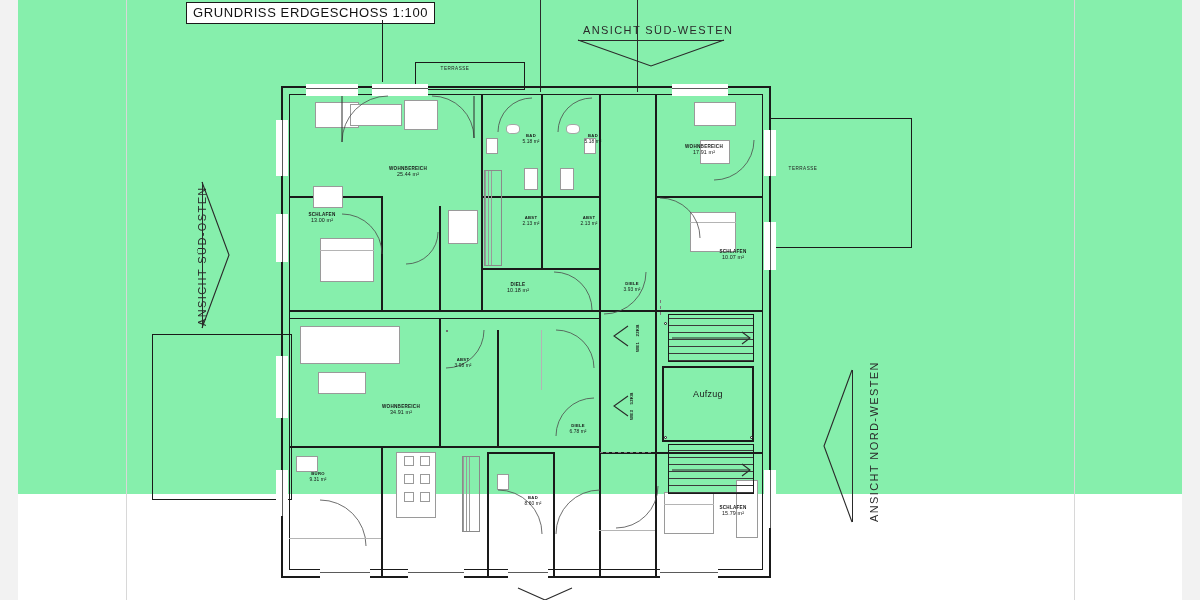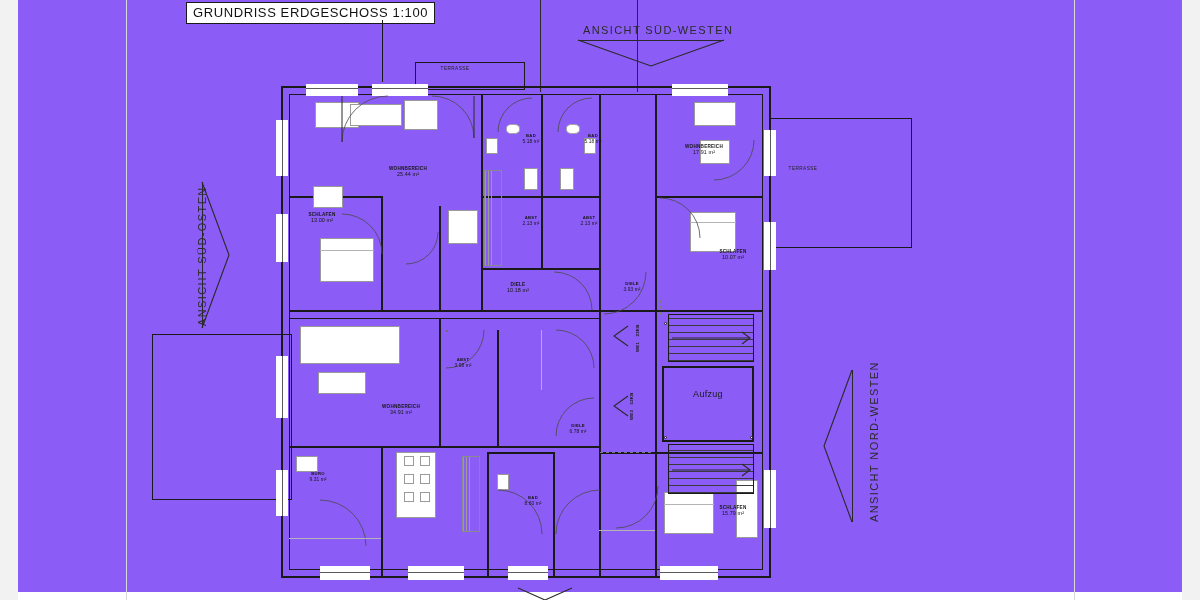--- a/index.html
+++ b/index.html
@@ -5,22 +5,22 @@
   * { box-sizing: border-box; }
   html, body {
     margin: 0; padding: 0;
     width: 1200px; height: 600px;
     background: #ffffff;
     font-family: "Liberation Sans", sans-serif;
     overflow: hidden;
   }
   #sheet {
     position: relative;
-    width: 1200px; height: 592px;
-    background: #8b5cf6;
+    width: 1200px; height: 494px;
+    background: #86efac;
   }
   
   .page-band {
     position: absolute; top: 0; height: 600px;
     background: #f2f2f2;
   }
   .page-band.left  { left: 0;    width: 18px; }
   .page-band.right { right: 0;   width: 18px; }
   .page-rule {
     position: absolute; top: 0; height: 600px; width: 1px;

